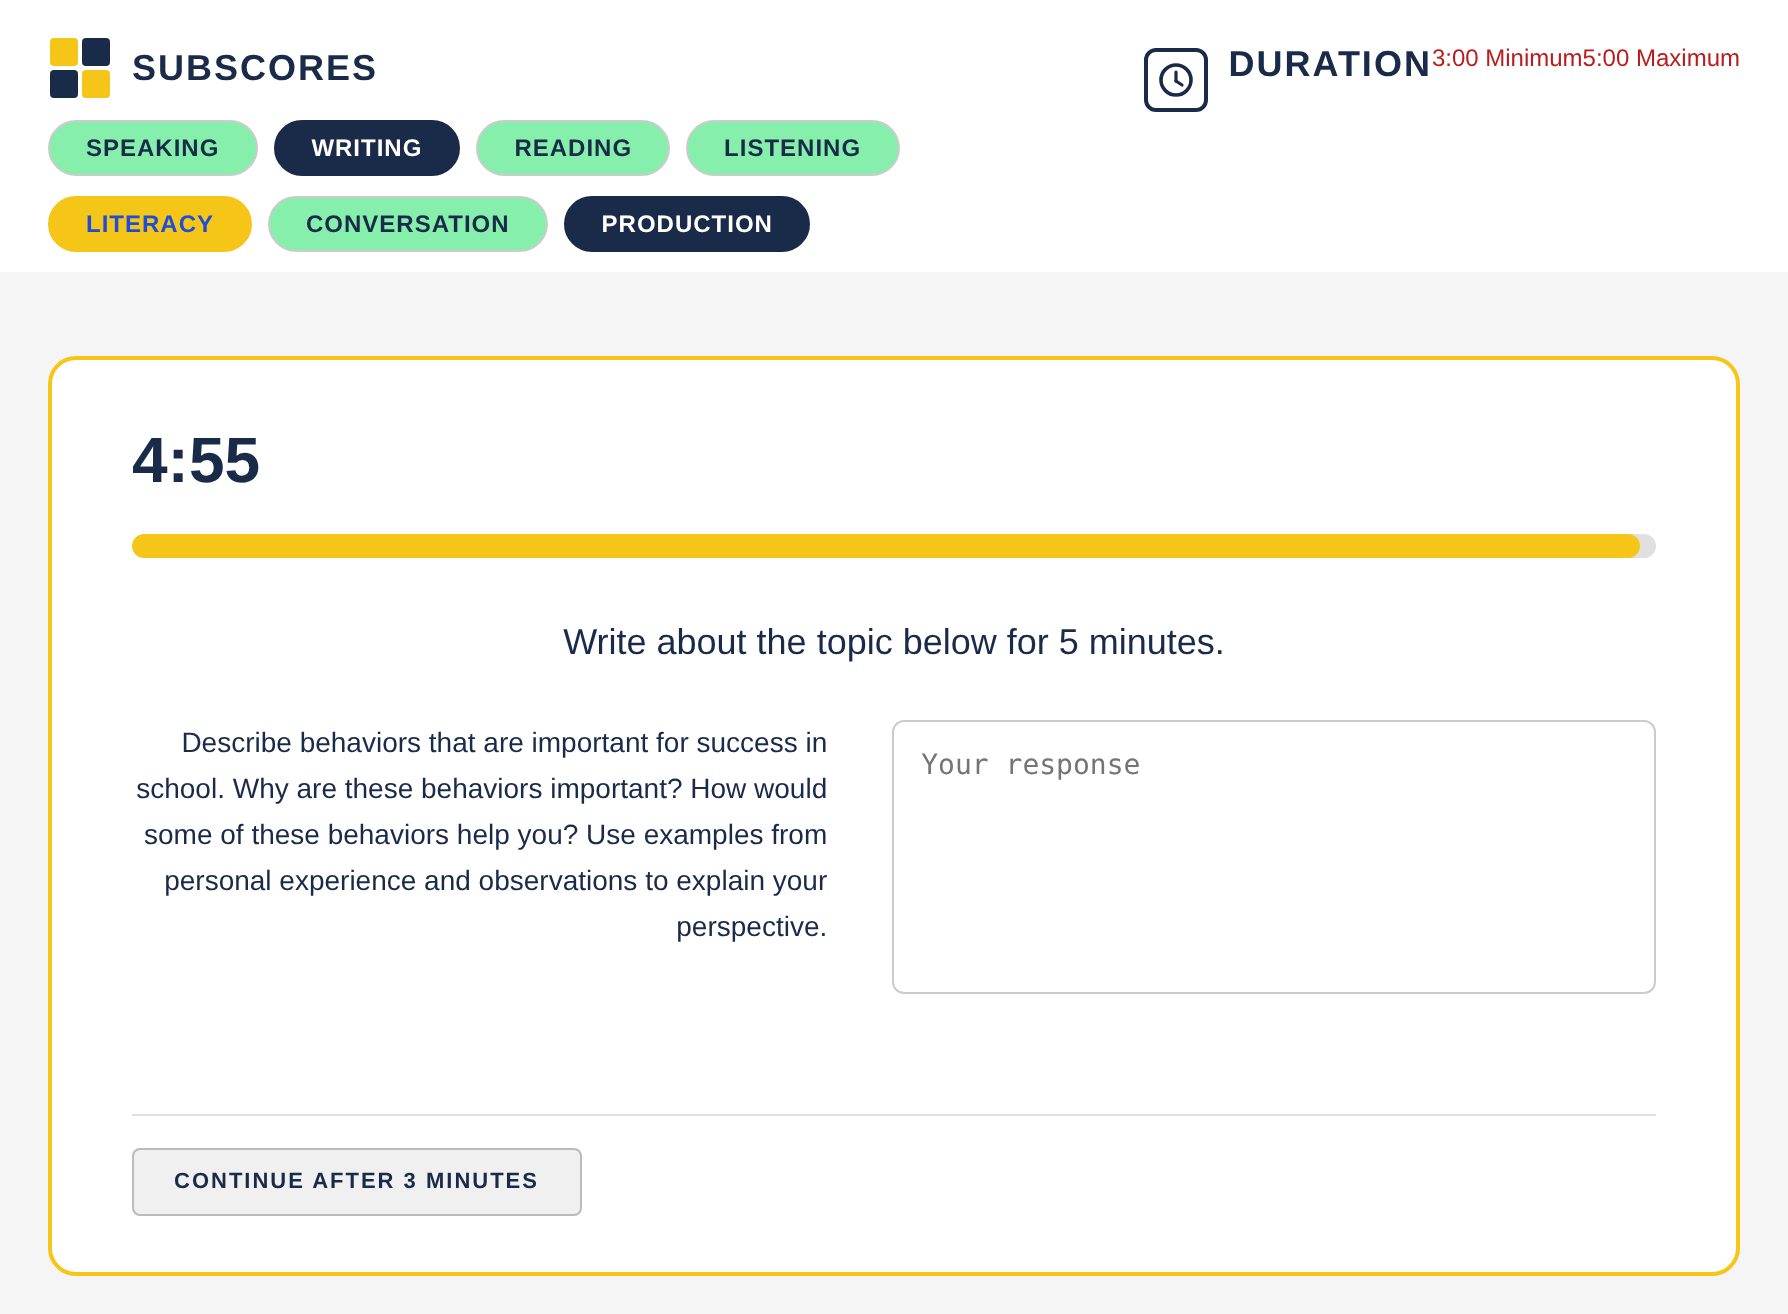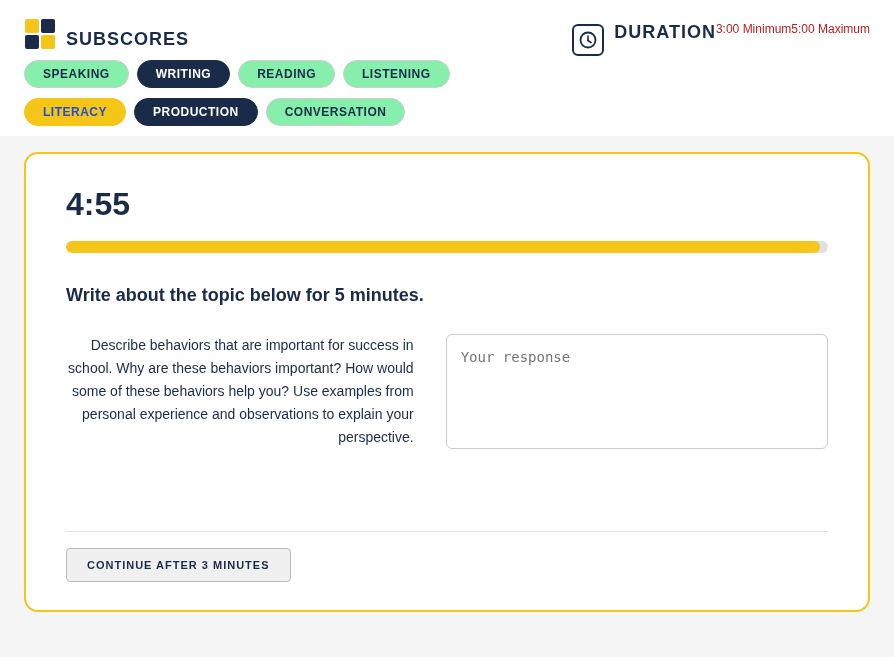--- a/index.html
+++ b/index.html
@@ -22,21 +22,21 @@
     }
 
     .header-left {
       display: flex;
       flex-direction: column;
       gap: 10px;
     }
 
     .subscores-title {
       display: flex;
-      align-items: flex-end;
+      align-items: center;
       gap: 10px;
     }
 
     .subscores-logo {
       width: 32px;
       height: 32px;
     }
 
     .subscores-text {
       font-weight: 900;
@@ -117,20 +117,21 @@
     }
 
     .content-card {
       border: 2px solid #f5c518;
       border-radius: 14px;
       background: #fff;
       padding: 32px 40px 28px 40px;
       min-height: 460px;
       display: flex;
       flex-direction: column;
+      margin-top: 26px;
     }
 
     .timer {
       font-size: 32px;
       font-weight: 900;
       color: #1a2b4a;
       margin-bottom: 18px;
     }
 
     .progress-bar-container {
@@ -143,22 +144,23 @@
     }
 
     .progress-bar-fill {
       height: 100%;
       background: #f5c518;
       border-radius: 6px;
     }
 
     .instruction {
       font-size: 18px;
-      font-weight: 700;
-      color: #1a2b4a;
+      font-weight: 400;
+      color: #1a2b4a;
+      text-align: center;
       margin-bottom: 28px;
     }
 
     .writing-area {
       display: flex;
       gap: 32px;
       flex: 1;
     }
 
     .prompt-text {
@@ -168,21 +170,21 @@
       line-height: 1.65;
       text-align: right;
     }
 
     .response-area {
       flex: 1.1;
     }
 
     .response-textarea {
       width: 100%;
-      height: 115px;
+      height: 137px;
       border: 1.5px solid #ccc;
       border-radius: 6px;
       padding: 14px;
       font-size: 14px;
       color: #701a75;
       resize: none;
       outline: none;
     }
 
     .divider {
@@ -224,22 +226,22 @@
       <span class="subscores-text">SUBSCORES</span>
     </div>
     <div class="tab-row">
       <button class="tab-btn">SPEAKING</button>
       <button class="tab-btn active-dark">WRITING</button>
       <button class="tab-btn">READING</button>
       <button class="tab-btn">LISTENING</button>
     </div>
     <div class="tab-row">
       <button class="tab-btn active-yellow">LITERACY</button>
+      <button class="tab-btn">CONVERSATION</button>
       <button class="tab-btn active-dark">PRODUCTION</button>
-      <button class="tab-btn">CONVERSATION</button>
     </div>
   </div>
 
   <div class="duration-block">
     <div class="duration-icon">
 
       <svg width="18" height="18" viewBox="0 0 18 18" fill="none">
         <circle cx="9" cy="9" r="7.5" stroke="#1a2b4a" stroke-width="1.8"></circle>
         <line x1="9" y1="5" x2="9" y2="9.5" stroke="#1a2b4a" stroke-width="1.6" stroke-linecap="round"></line>
         <line x1="9" y1="9.5" x2="12" y2="11.5" stroke="#1a2b4a" stroke-width="1.6" stroke-linecap="round"></line>

